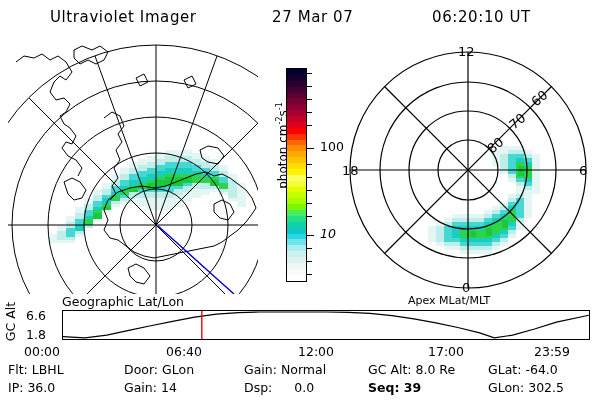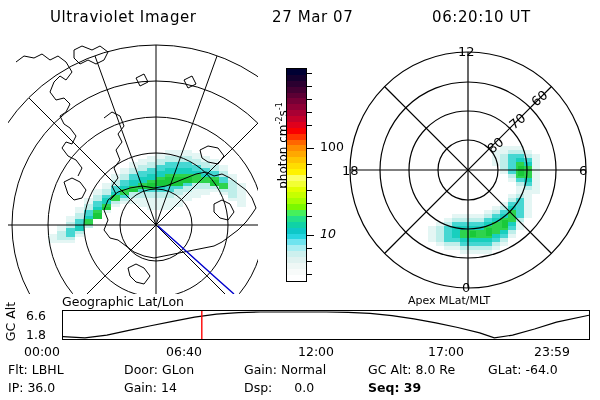--- a/index.html
+++ b/index.html
@@ -582,16 +582,20 @@
         <span class="sc-val">14</span>
       </div>
       <div class="status-cell" style="left:244px;">
         <span class="sc-key">Dsp:</span>
         <span class="sc-val" style="margin-left:18px;">0.0</span>
       </div>
       <div class="status-cell" style="left:368px;font-weight:bold;">
         <span class="sc-key">Seq:</span>
         <span class="sc-val">39</span>
       </div>
+      <div class="status-cell" style="left:488px;">
+        <span class="sc-key">GLon:</span>
+        <span class="sc-val">302.5</span>
+      </div>
     </div>
   </div>
 
 </div>
 
 </body></html>

